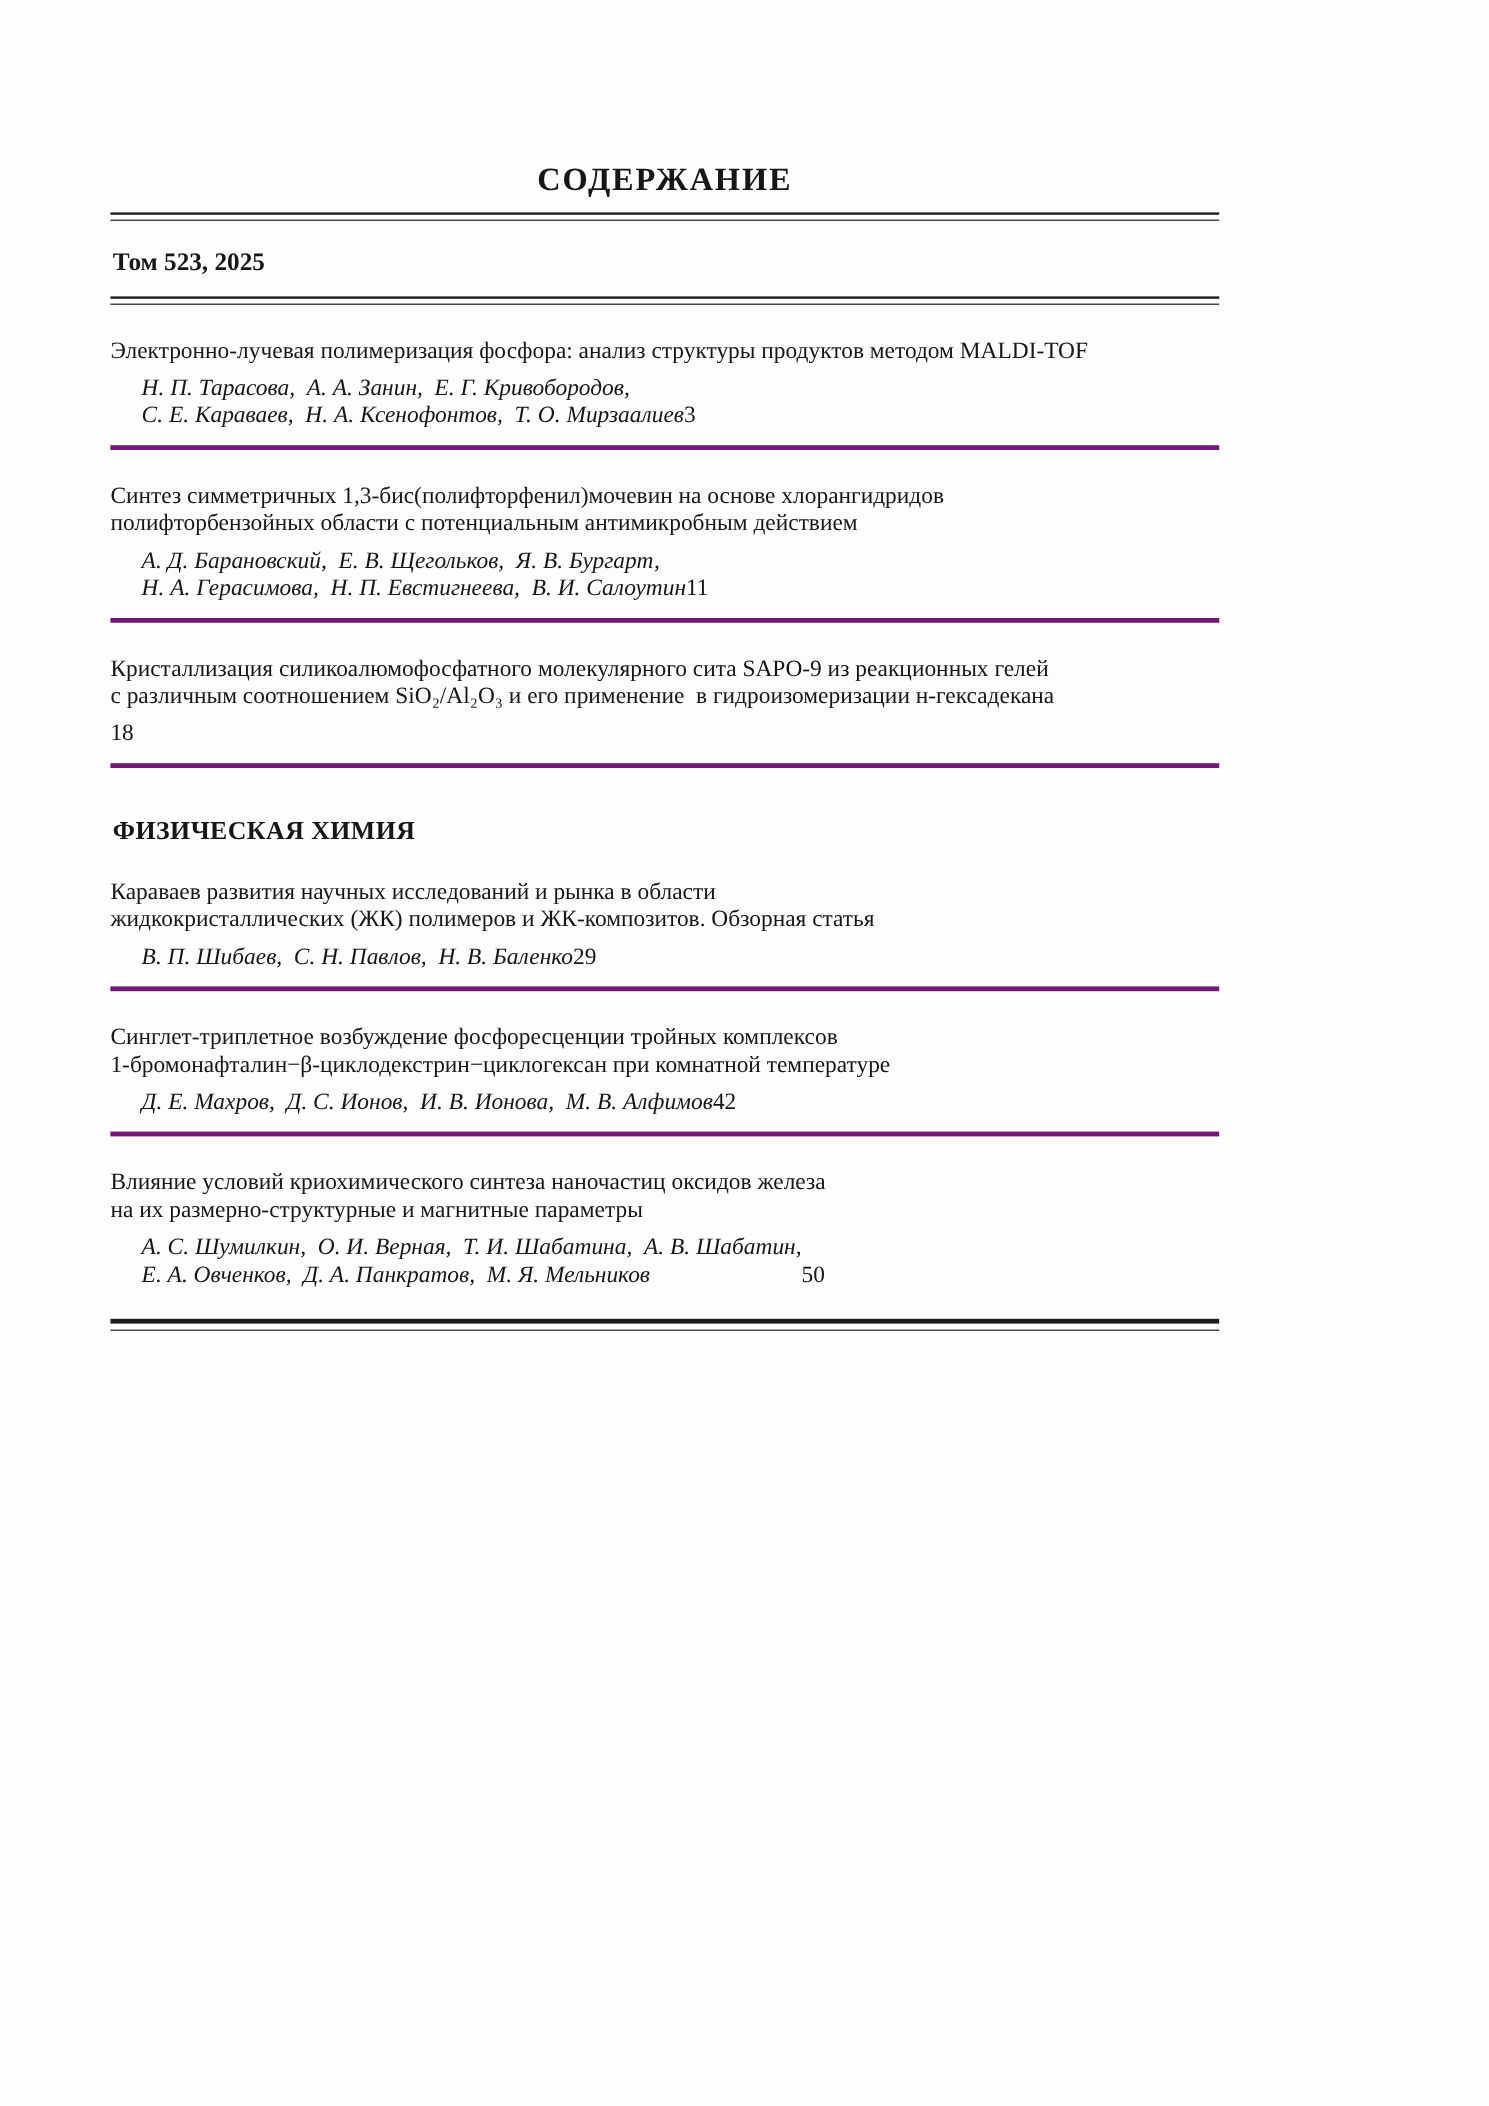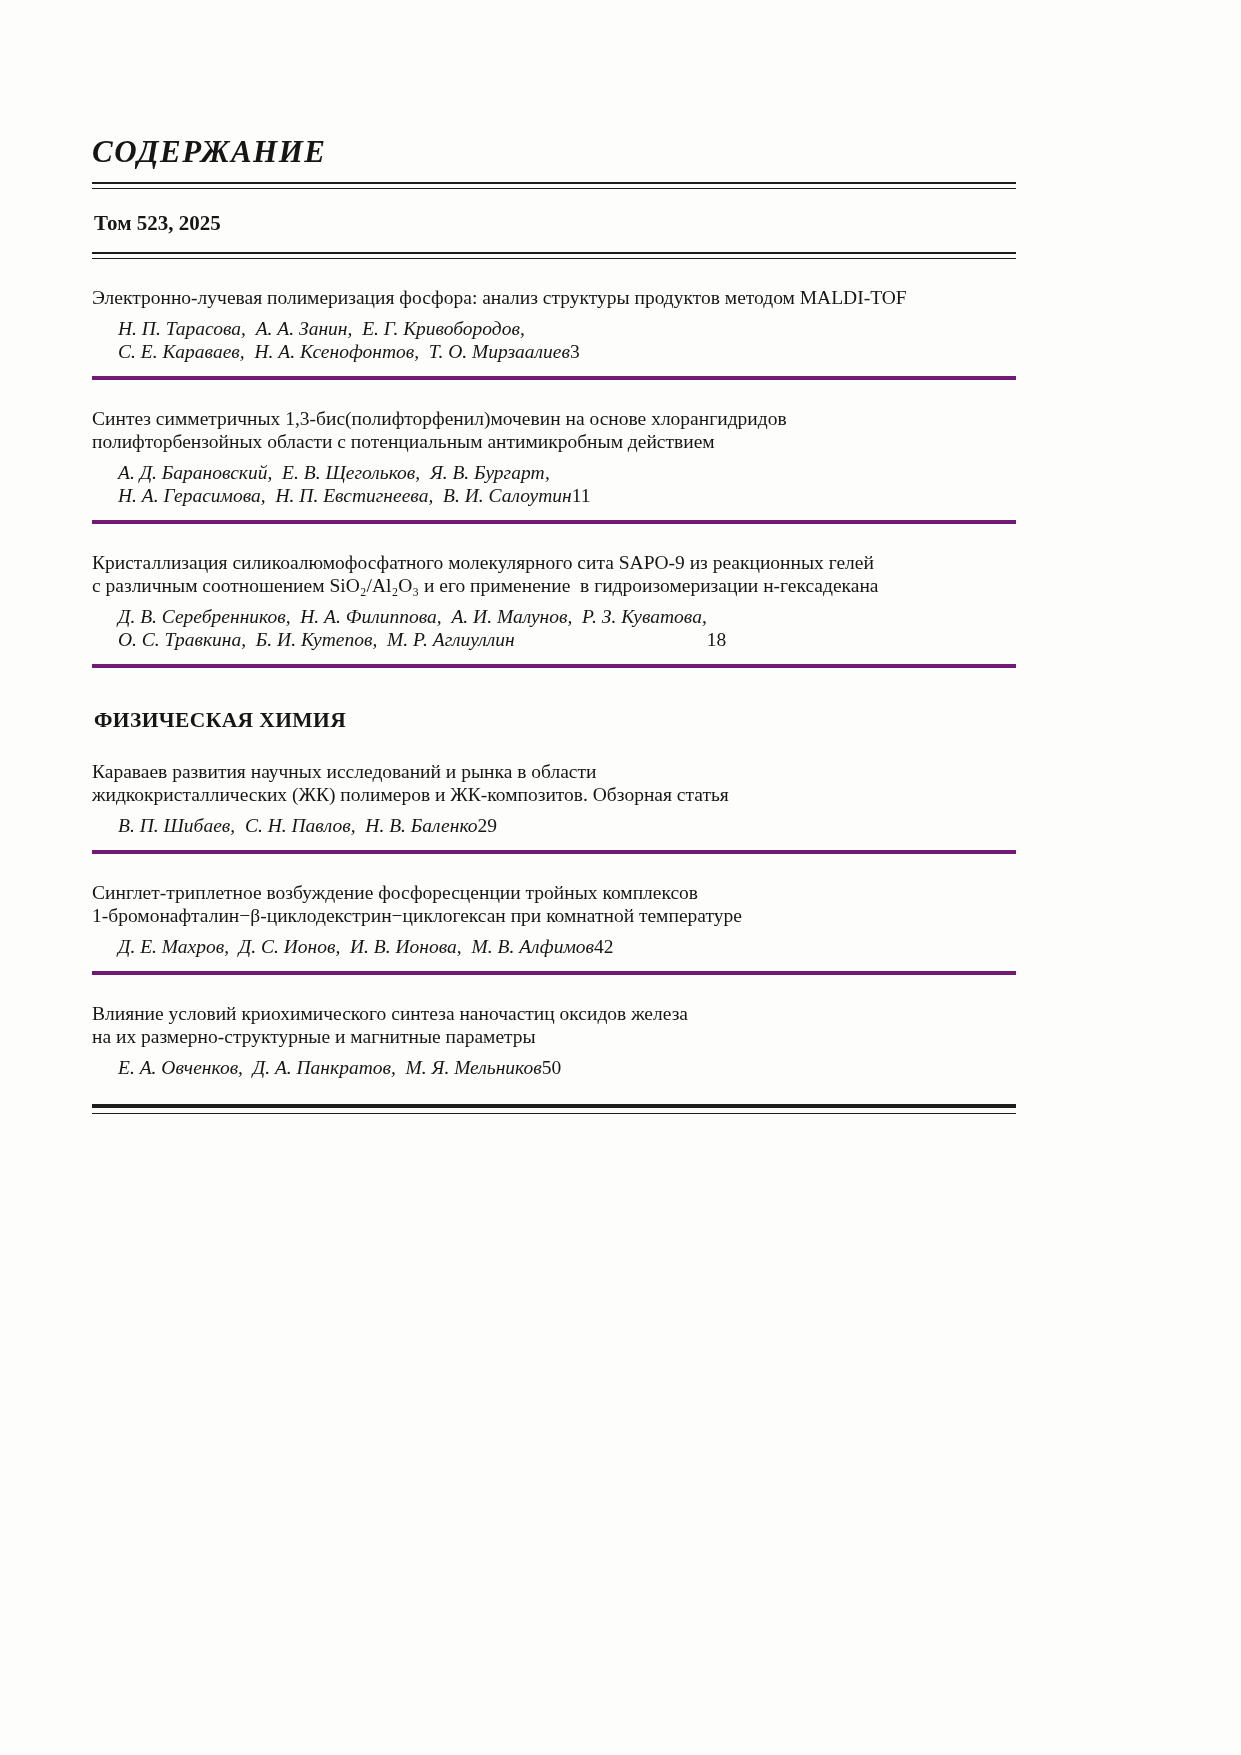--- a/index.html
+++ b/index.html
@@ -6,26 +6,25 @@
   body {
     width: 1241px;
     min-height: 1755px;
     background: #fdfdfb;
     color: #161616;
     font-family: "Liberation Serif", "DejaVu Serif", serif;
   }
   .page { padding: 134px 225px 40px 92px; }
 
   .toc-title {
-    text-align: left;
+    text-align: center;
     font-weight: bold;
-    font-size: 31px;
+    font-size: 27px;
     letter-spacing: 1.5px;
     margin: 0 0 12px 0;
-    font-style: italic;
   }
 
   .double-rule {
     height: 4px;
     border-top: 2px solid #1d1d1d;
     border-bottom: 1px solid #1d1d1d;
   }
 
   .volume {
     font-weight: bold;
@@ -109,24 +108,20 @@
       <div class="entry-page">11</div>
     </div>
   </div>
 
   <div class="entry">
     <div class="entry-title">
       <div class="line">Кристаллизация силикоалюмофосфатного молекулярного сита SAPO-9 из реакционных гелей</div>
       <div class="line">с различным соотношением SiO₂/Al₂O₃ и его применение  в гидроизомеризации н-гексадекана</div>
     </div>
     <div class="entry-footer">
-      <div class="entry-authors">
-        <div class="line">Д. В. Серебренников,  Н. А. Филиппова,  А. И. Малунов,  Р. З. Куватова,</div>
-        <div class="line">О. С. Травкина,  Б. И. Кутепов,  М. Р. Аглиуллин</div>
-      </div>
       <div class="entry-page">18</div>
     </div>
   </div>
 
   <h2 class="section-heading">ФИЗИЧЕСКАЯ ХИМИЯ</h2>
 
   <div class="entry">
     <div class="entry-title">
       <div class="line">Караваев развития научных исследований и рынка в области</div>
       <div class="line">жидкокристаллических (ЖК) полимеров и ЖК-композитов. Обзорная статья</div>
@@ -152,20 +147,21 @@
     </div>
   </div>
 
   <div class="entry last">
     <div class="entry-title">
       <div class="line">Влияние условий криохимического синтеза наночастиц оксидов железа</div>
       <div class="line">на их размерно-структурные и магнитные параметры</div>
     </div>
     <div class="entry-footer">
       <div class="entry-authors">
+        <div class="line">А. С. Шумилкин,  О. И. Верная,  Т. И. Шабатина,  А. В. Шабатин,</div>
         <div class="line">Е. А. Овченков,  Д. А. Панкратов,  М. Я. Мельников</div>
       </div>
       <div class="entry-page">50</div>
     </div>
   </div>
 
   <div class="bottom-rule"></div>
 
 </div>
 

